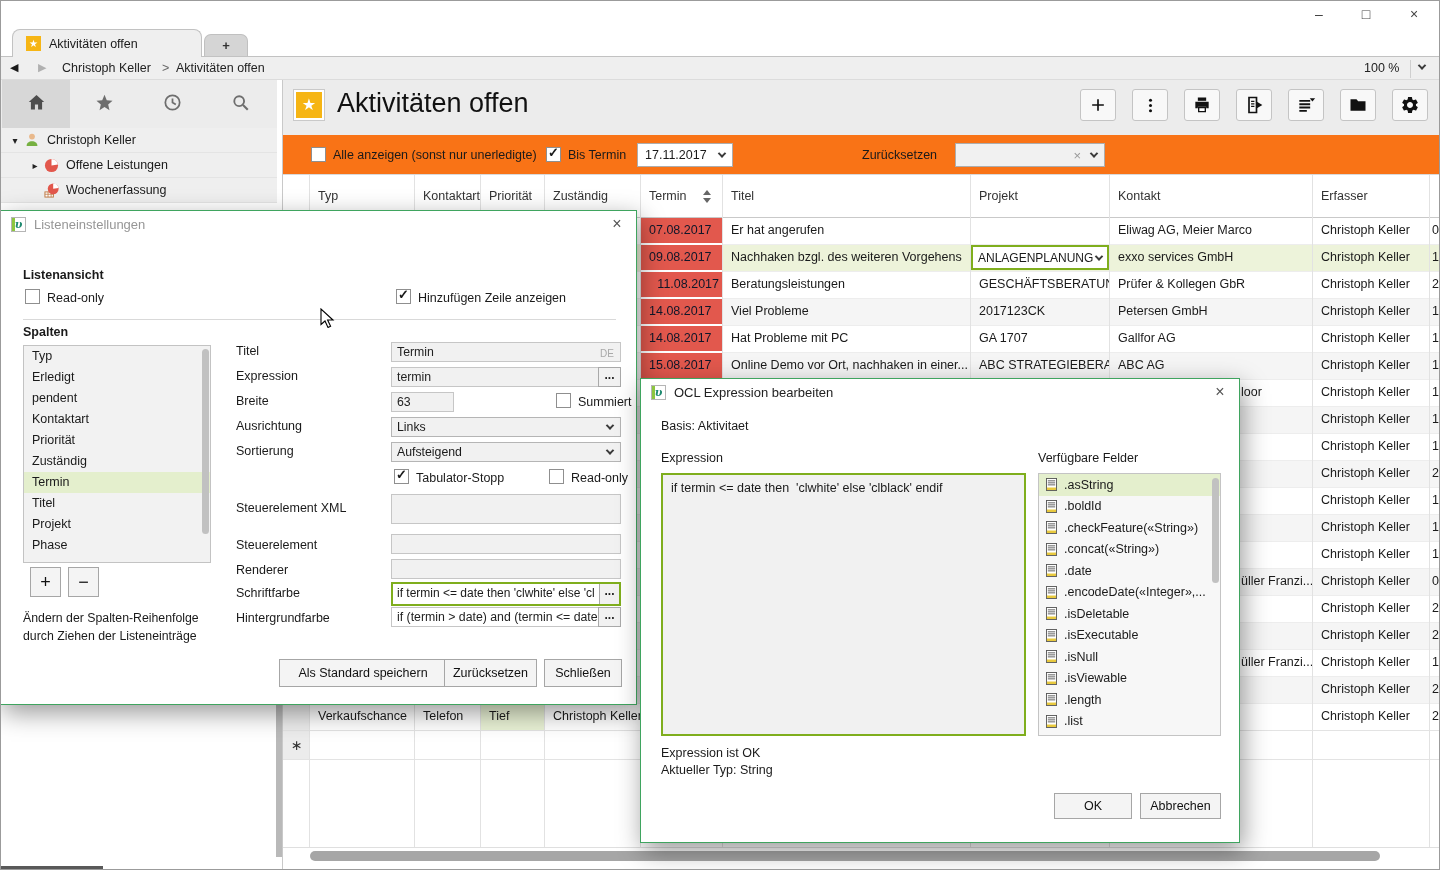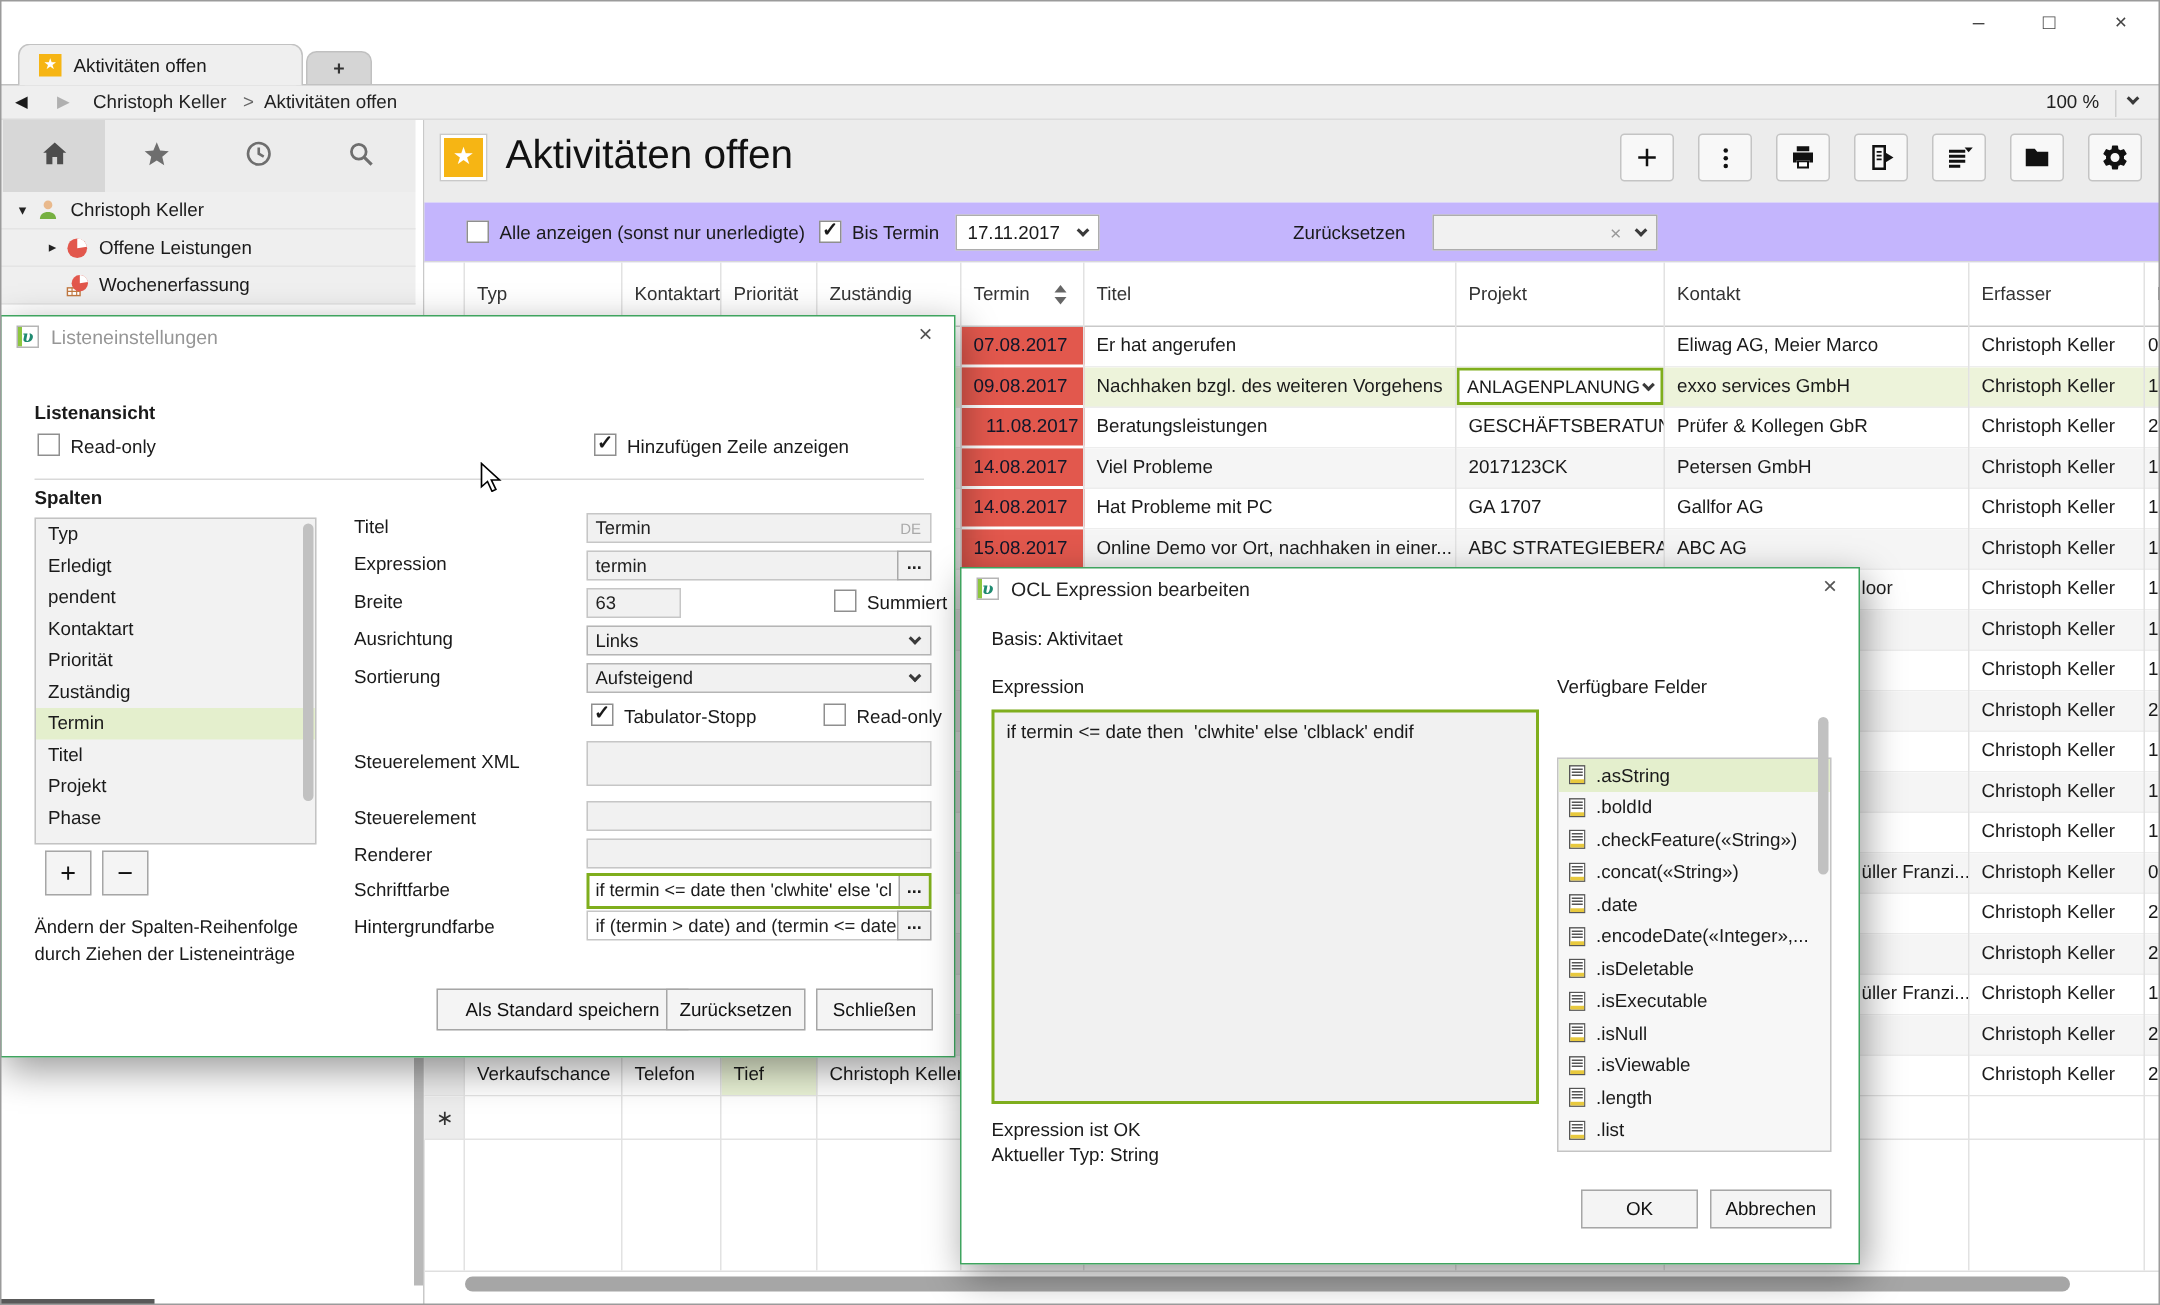--- a/index.html
+++ b/index.html
@@ -25,21 +25,21 @@
   #splitline{position:absolute;left:282px;top:80px;width:1px;height:790px;background:#c9c9c9;}
   #splitbar{position:absolute;left:276px;top:705px;width:6px;height:152px;background:#b9b9b9;}
   
   #titleband{position:absolute;left:283px;top:80px;width:1157px;height:55px;background:#ececec;}
   #star-badge{position:absolute;left:10px;top:9px;width:32px;height:32px;background:#fff;border:1px solid #c9c9c9;}
   #star-badge .inner{position:absolute;left:2px;top:2px;width:26px;height:26px;background:#f6b514;color:#fff;font-size:16px;text-align:center;line-height:26px;}
   #page-title{position:absolute;left:54px;top:8px;font-size:27px;color:#111;}
   #toolbar{position:absolute;right:12px;top:9px;display:flex;gap:16px;}
   .tbtn{width:36px;height:32px;background:#f8f8f8;border:1px solid #c4c4c4;border-radius:3px;display:flex;align-items:center;justify-content:center;}
   
-  #filterrow{position:absolute;left:283px;top:135px;width:1157px;height:40px;background:#c4b5fd;border-bottom:1px solid #d9d9d9;}
+  #filterrow{position:absolute;left:283px;top:135px;width:1157px;height:40px;background:#f97316;border-bottom:1px solid #d9d9d9;}
   .cb{width:15px;height:15px;border:1px solid #8f8f8f;background:#fff;display:inline-block;flex:none;position:relative;}
   .cb.checked::after{content:"✓";position:absolute;left:1px;top:-3px;font-size:13px;font-weight:bold;color:#1a1a1a;}
   .flabel{position:absolute;font-size:12.5px;color:#1a1a1a;}
   .combo{position:absolute;background:#fff;border:1px solid #adadad;display:flex;align-items:center;padding:0 7px;font-size:12.5px;}
   .chev{display:inline-block;width:6px;height:6px;border-left:2px solid #3a3a3a;border-bottom:2px solid #3a3a3a;transform:rotate(-45deg) translate(1px,-1px);}
   
   .vline{position:absolute;top:175px;width:1px;height:672px;background:#e2e2e2;z-index:5;pointer-events:none;}
   #thead{position:absolute;left:283px;top:175px;width:1157px;height:43px;background:#fff;border-bottom:1px solid #c9c9c9;display:flex;z-index:2;}
   .hc{height:42px;display:flex;align-items:center;padding-left:8px;font-size:12.5px;color:#333;overflow:hidden;white-space:nowrap;}
   .sort{margin-left:auto;margin-right:12px;display:flex;flex-direction:column;gap:3px;}
@@ -634,37 +634,37 @@
   <div class="field" style="left:390px;top:348px;width:230px;"></div>
   <span class="lbl" style="left:235px;top:375px;">Schriftfarbe</span>
   <div style="position:absolute;left:390px;top:371px;width:230px;height:24px;border:2px solid #7fae1d;background:#fff;display:flex;">
     <span style="flex:1;padding:2px 4px;font-size:12px;white-space:nowrap;overflow:hidden;">if termin &lt;= date then  'clwhite' else 'cl</span>
     <span style="width:20px;background:#f1f1f1;border-left:1px solid #a9a9a9;text-align:center;line-height:14px;font-weight:bold;font-size:12px;">...</span>
   </div>
   <span class="lbl" style="left:235px;top:400px;">Hintergrundfarbe</span>
   <div class="field" style="left:390px;top:396px;width:208px;background:#fff;">if (termin &gt; date) and (termin &lt;= date.i</div>
   <div class="ellbtn" style="left:597px;top:396px;">...</div>
 
-  <div class="btn" style="left:290px;top:448px;width:168px;height:28px;">Als Standard speichern</div>
+  <div class="btn" style="left:278px;top:448px;width:168px;height:28px;">Als Standard speichern</div>
   <div class="btn" style="left:443px;top:448px;width:93px;height:28px;">Zurücksetzen</div>
   <div class="btn" style="left:543px;top:448px;width:78px;height:28px;">Schließen</div>
 </div>
 
 
 <div class="dlg" id="dlg-ocl" style="left:640px;top:378px;width:600px;height:465px;">
   <div style="position:absolute;left:10px;top:6px;display:flex;align-items:center;gap:8px;">
     <span class="vicon">υ</span>
     <span style="font-size:13px;color:#222;">OCL Expression bearbeiten</span>
   </div>
   <span class="dlg-close">×</span>
   <span class="lbl" style="left:20px;top:40px;">Basis: Aktivitaet</span>
   <span class="lbl" style="left:20px;top:72px;">Expression</span>
   <span class="lbl" style="left:397px;top:72px;">Verfügbare Felder</span>
   <div style="position:absolute;left:20px;top:94px;width:365px;height:263px;border:2px solid #7fae1d;background:#f1f1f1;padding:6px 8px;font-size:12.5px;white-space:pre-wrap;">if termin &lt;= date then  'clwhite' else 'clblack' endif</div>
-  <div class="listbox" id="ocl-fields" style="left:397px;top:94px;width:183px;height:263px;background:#f7f7f7;border-color:#c4c4c4;margin-top:32px;">
+  <div class="listbox" id="ocl-fields" style="left:397px;top:94px;width:183px;height:263px;background:#f7f7f7;border-color:#c4c4c4;">
       <div class="fld-item sel">
         <span style="display: flex;">
           <svg viewBox="0 0 12 14" width="11" height="13">
             <rect x=".5" y=".5" width="11" height="13" fill="#fff" stroke="#555"></rect>
             <path d="M2 3h8M2 5.2h8M2 7.4h8" stroke="#555" stroke-width="1"></path>
             <rect x="1" y="10.3" width="10" height="2.7" fill="#e8c93e"></rect>
           </svg>
         </span>
         <span>.asString</span>
       </div>

